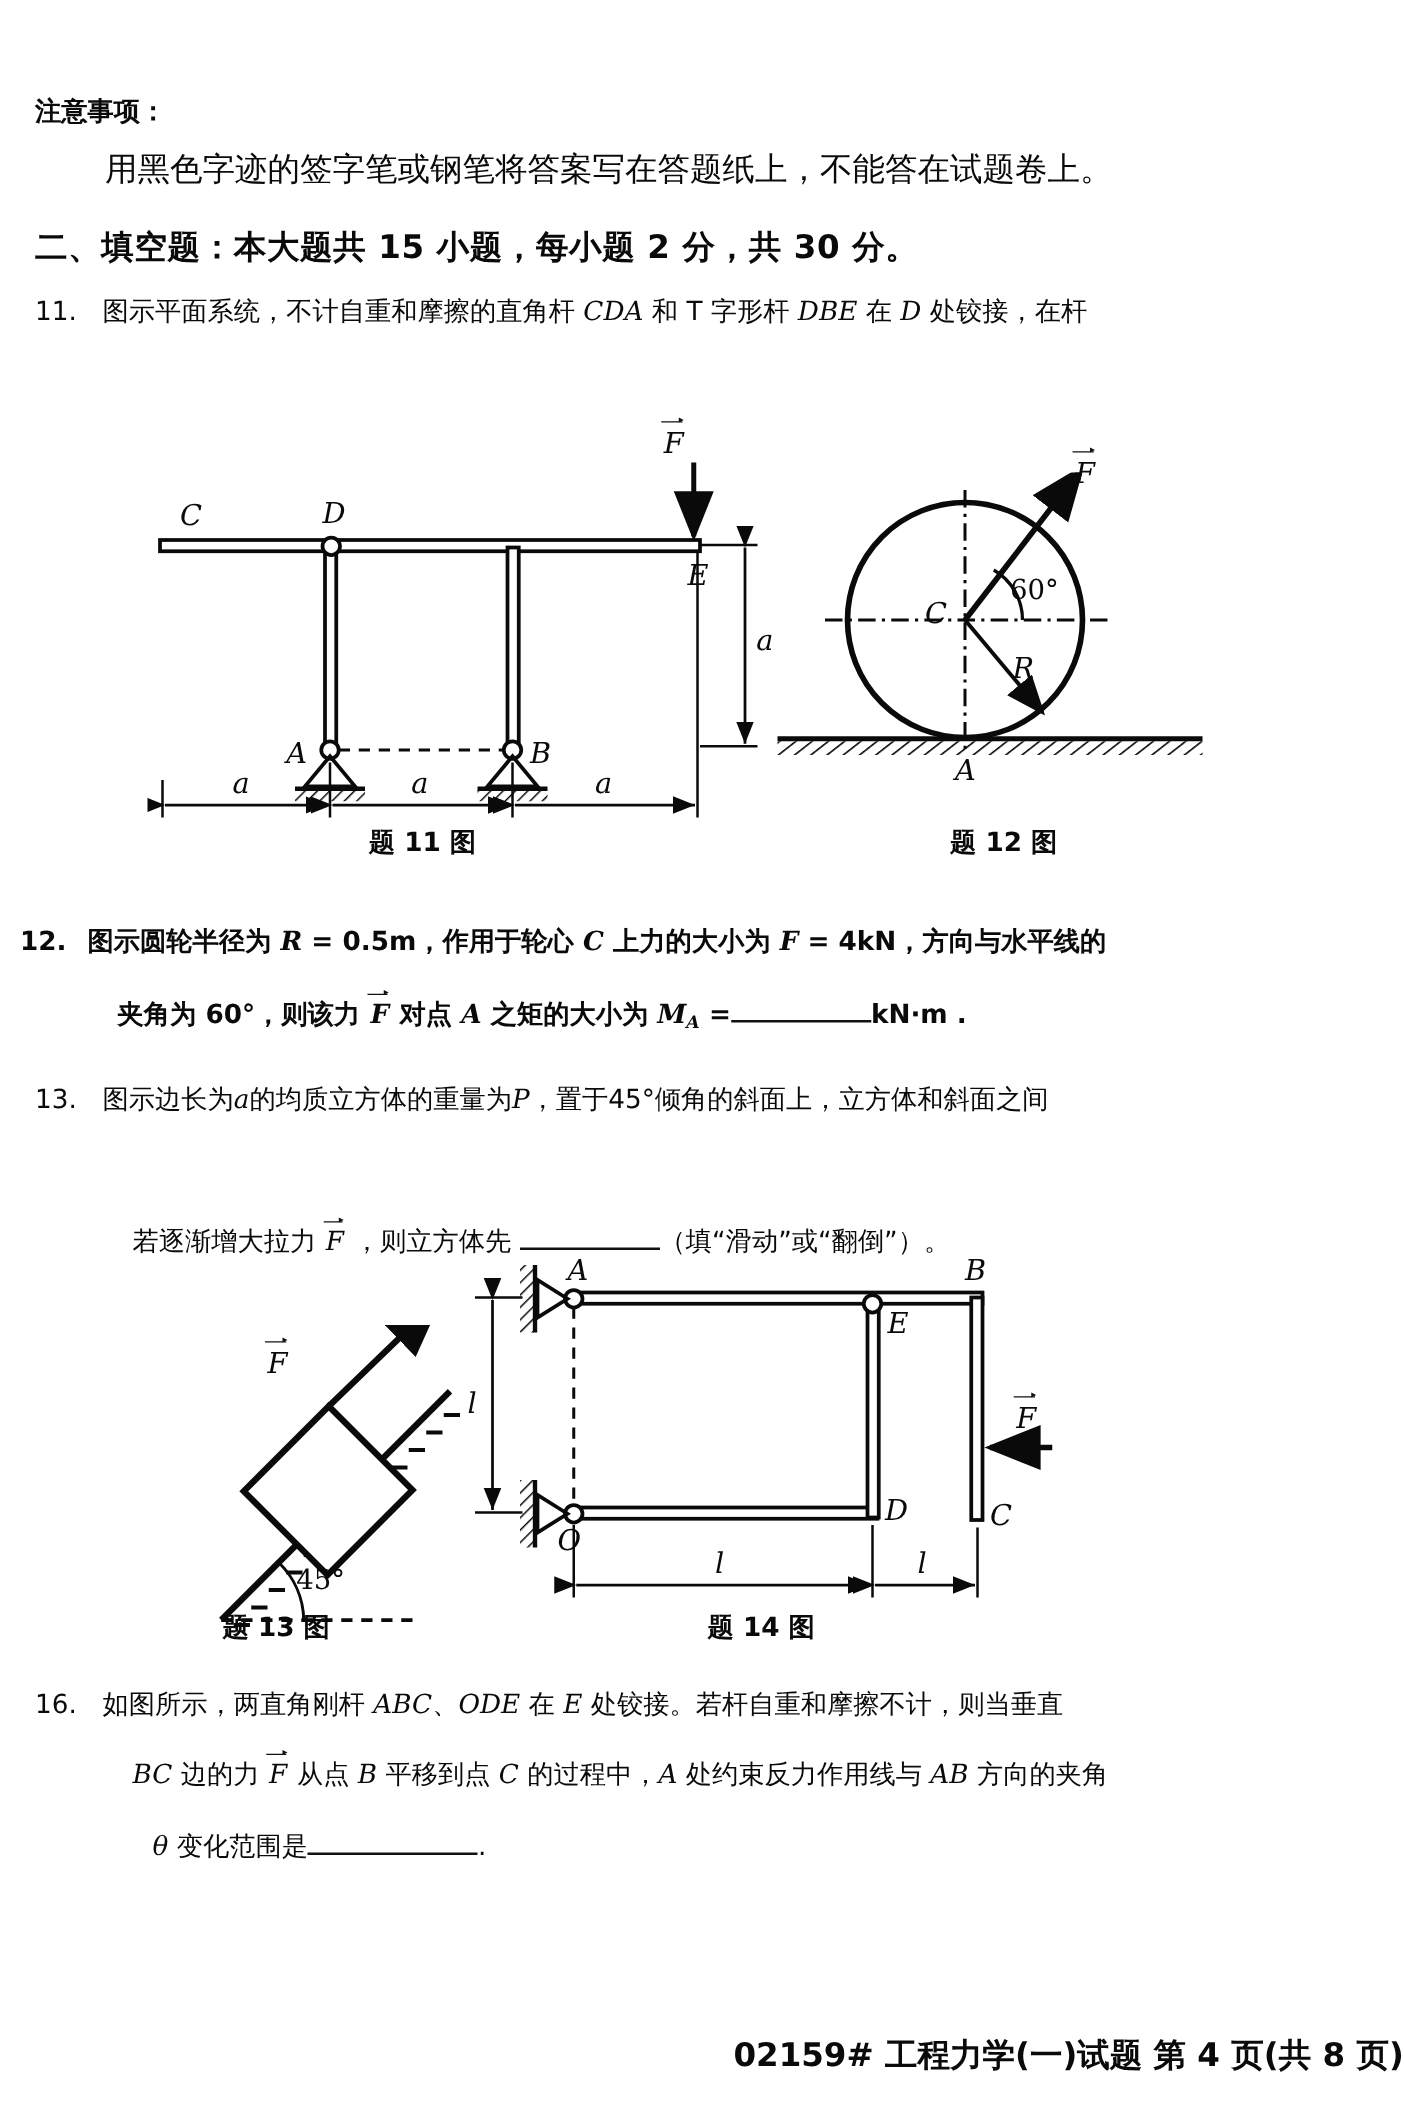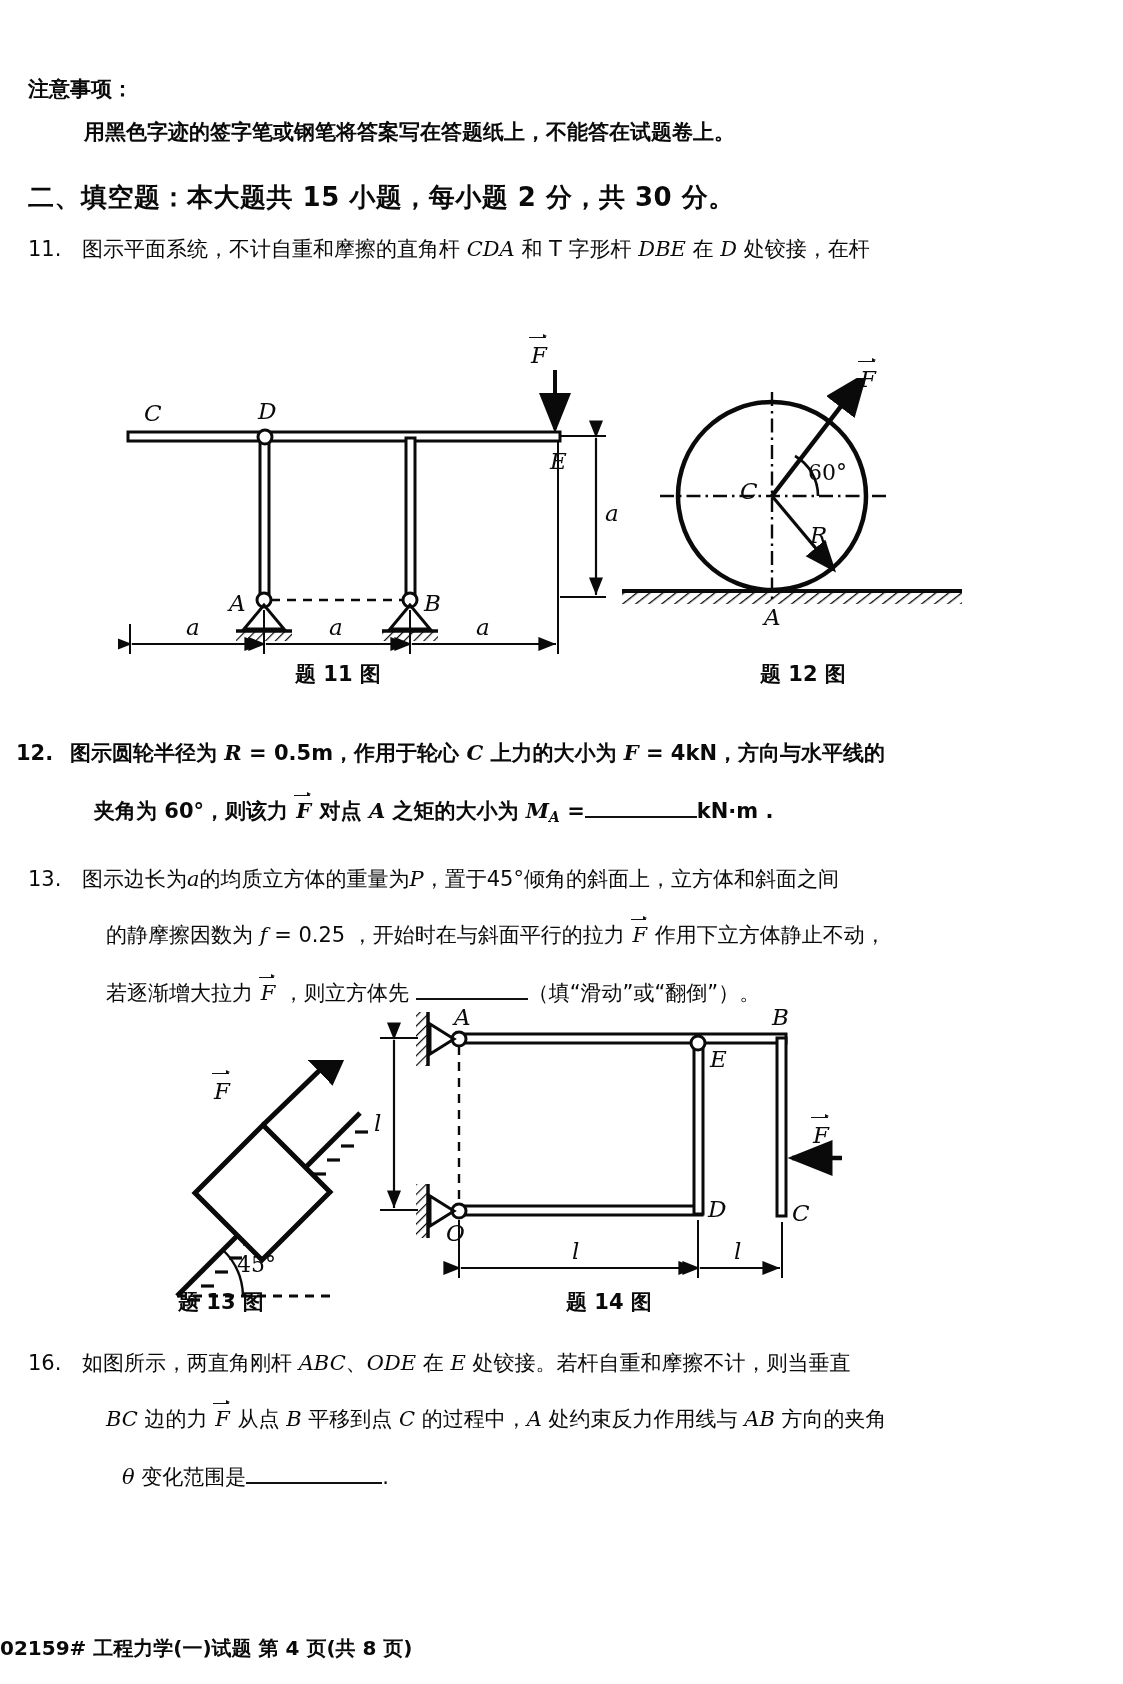--- a/index.html
+++ b/index.html
@@ -18,22 +18,21 @@
     position:absolute;top:26px;left:0;width:1123px;
     text-align:center;font-size:31px;font-weight:bold;
     letter-spacing:2px;
   }
   .notice-head{
     position:absolute;top:75px;left:28px;
     font-size:21px;font-weight:bold;
   }
   .notice-body{
     position:absolute;top:118px;left:84px;
-    font-size:21px;
-    font-weight:bold;
+    font-size:26px;
   }
   .section-head{
     position:absolute;top:180px;left:28px;
     font-size:26px;font-weight:bold;letter-spacing:0.5px;
   }
 
   .q{position:absolute;font-size:21px;line-height:1.05;}
   .q .num{position:absolute;left:0;top:0;width:46px;text-align:left;}
   .q .ln{position:absolute;left:54px;white-space:nowrap;}
   .q .ln2{left:78px;}
@@ -48,22 +47,22 @@
     content:"";position:absolute;right:1px;top:-8px;
     border-left:4px solid #111;border-top:2.6px solid transparent;border-bottom:2.6px solid transparent;
   }
   .blank{display:inline-block;border-bottom:2px solid #111;}
   .sub{font-size:0.66em;vertical-align:-0.32em;font-style:italic;
        font-family:"DejaVu Serif","Liberation Serif",serif;}
 
   .fig-cap{position:absolute;font-size:21px;font-weight:bold;}
 
   .footer{
-    position:absolute;left:0;bottom:22px;width:1123px;text-align:left;
-    font-size:20px;font-weight:bold;
+    position:absolute;left:0;bottom:22px;width:1123px;text-align:right;
+    font-size:26px;font-weight:bold;
   }
 
   svg{display:block;}
   .figbox{position:absolute;}
 </style>
 </head>
 <body>
 
 <div class="page">
 
@@ -178,21 +177,20 @@
 
   <div class="q" style="top:742px;left:16px;width:1070px;height:100px;font-weight:bold;">
     <span class="num">12.</span>
     <span class="ln" style="top:0px;"><span>图示圆轮半径为 </span><i class="v">R</i><span> = 0.5m，作用于轮心 </span><i class="v">C</i><span> 上力的大小为 </span><i class="v">F</i><span> = 4kN，方向与水平线的</span></span>
     <span class="ln ln2" style="top:56px;"><span>夹角为 60°，则该力 </span><span class="vecF">F</span><span> 对点 </span><i class="v">A</i><span> 之矩的大小为 </span><i class="v">M</i><span class="sub">A</span><span> =</span><span class="blank" style="width:112px;height:18px;"></span><span>kN·m .</span></span>
   </div>
 
   <div class="q" style="top:868px;left:28px;width:1070px;height:160px;">
     <span class="num">13.</span>
     <span class="ln" style="top:0px;"><span>图示边长为</span><i class="v">a</i><span>的均质立方体的重量为</span><i class="v">P</i><span>，置于45°倾角的斜面上，立方体和斜面之间</span></span>
-    <span class="ln ln2" style="top:56px;"><span>的静摩擦因数为 </span><i class="v">f</i><span> = 0.25 ，开始时在与斜面平行的拉力 </span><span class="vecF">F</span><span> 作用下立方体静止不动，</span></span>
     <span class="ln ln2" style="top:112px;"><span>若逐渐增大拉力 </span><span class="vecF">F</span><span> ，则立方体先 </span><span class="blank" style="width:112px;height:18px;"></span><span>（填“滑动”或“翻倒”）。</span></span>
   </div>
 
   <div class="figbox" style="top:1060px;left:155px;">
     <svg width="300" height="250" viewBox="0 0 300 250">
       <defs>
         <marker id="ah3" markerWidth="12" markerHeight="12" refX="9" refY="4" orient="auto">
           <path d="M0,0 L10,4 L0,8 z" fill="#0a0a0a"></path>
         </marker>
       </defs>

